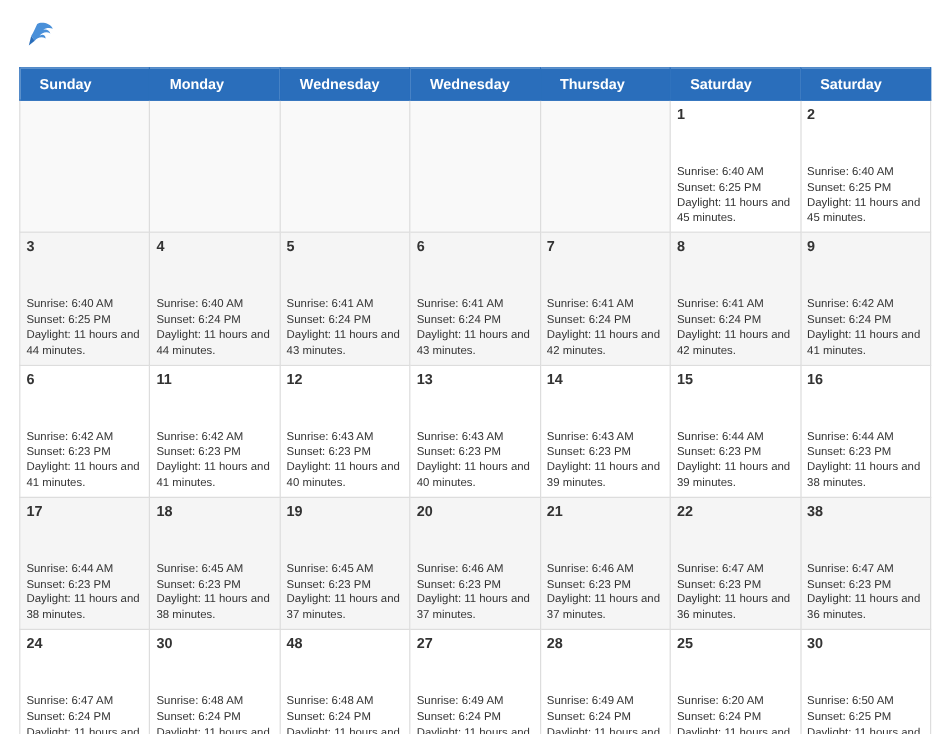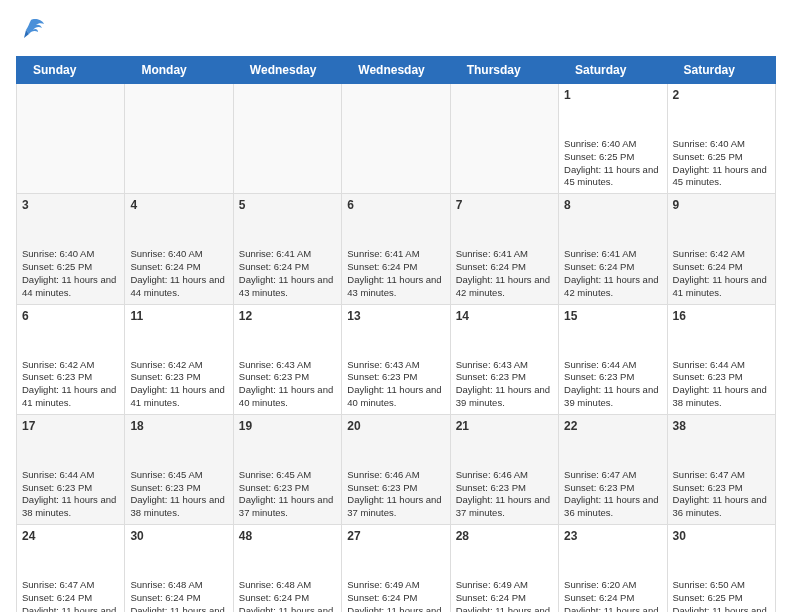--- a/index.html
+++ b/index.html
@@ -301,21 +301,21 @@
 Sunset: 6:24 PM
 Daylight: 11 hours and 35 minutes.</div>
         </td>
         <td>
           <div class="day-num">28</div>
           <div class="day-info">Sunrise: 6:49 AM
 Sunset: 6:24 PM
 Daylight: 11 hours and 34 minutes.</div>
         </td>
         <td>
-          <div class="day-num">23</div>
+          <div class="day-num">25</div>
           <div class="day-info">Sunrise: 6:20 AM
 Sunset: 6:24 PM
 Daylight: 11 hours and 34 minutes.</div>
         </td>
         <td>
           <div class="day-num">30</div>
           <div class="day-info">Sunrise: 6:50 AM
 Sunset: 6:25 PM
 Daylight: 11 hours and 34 minutes.</div>
         </td>

